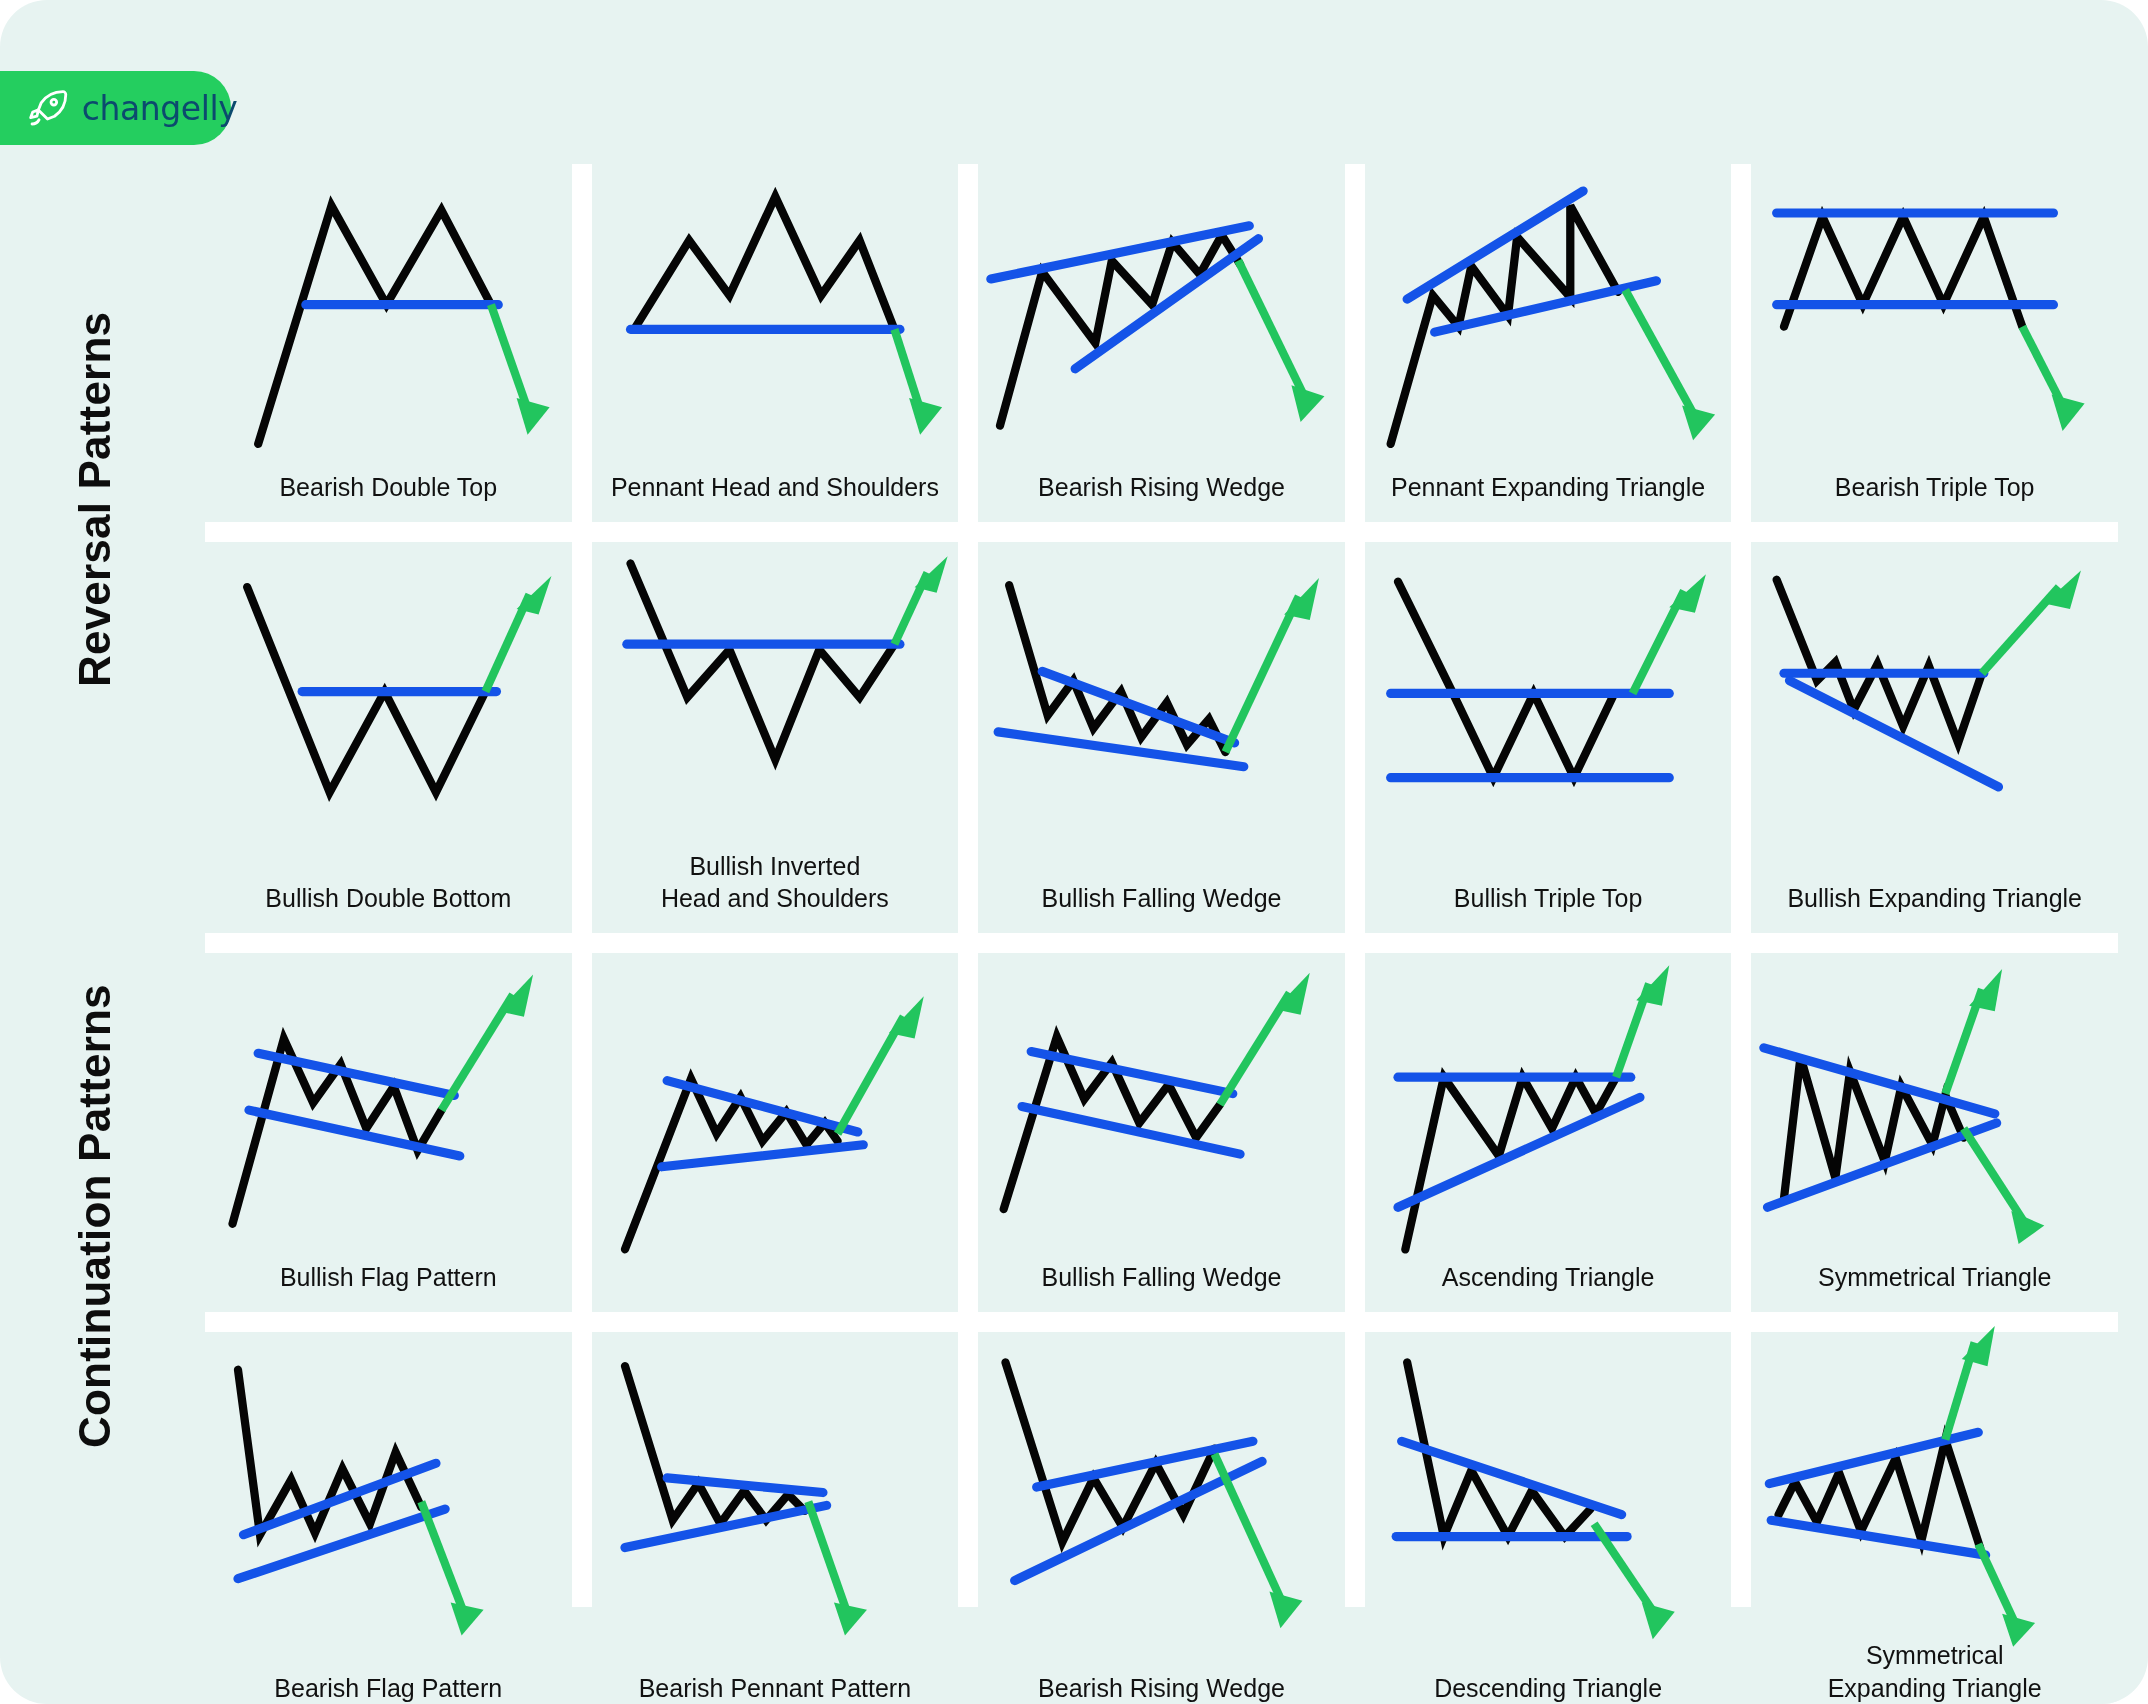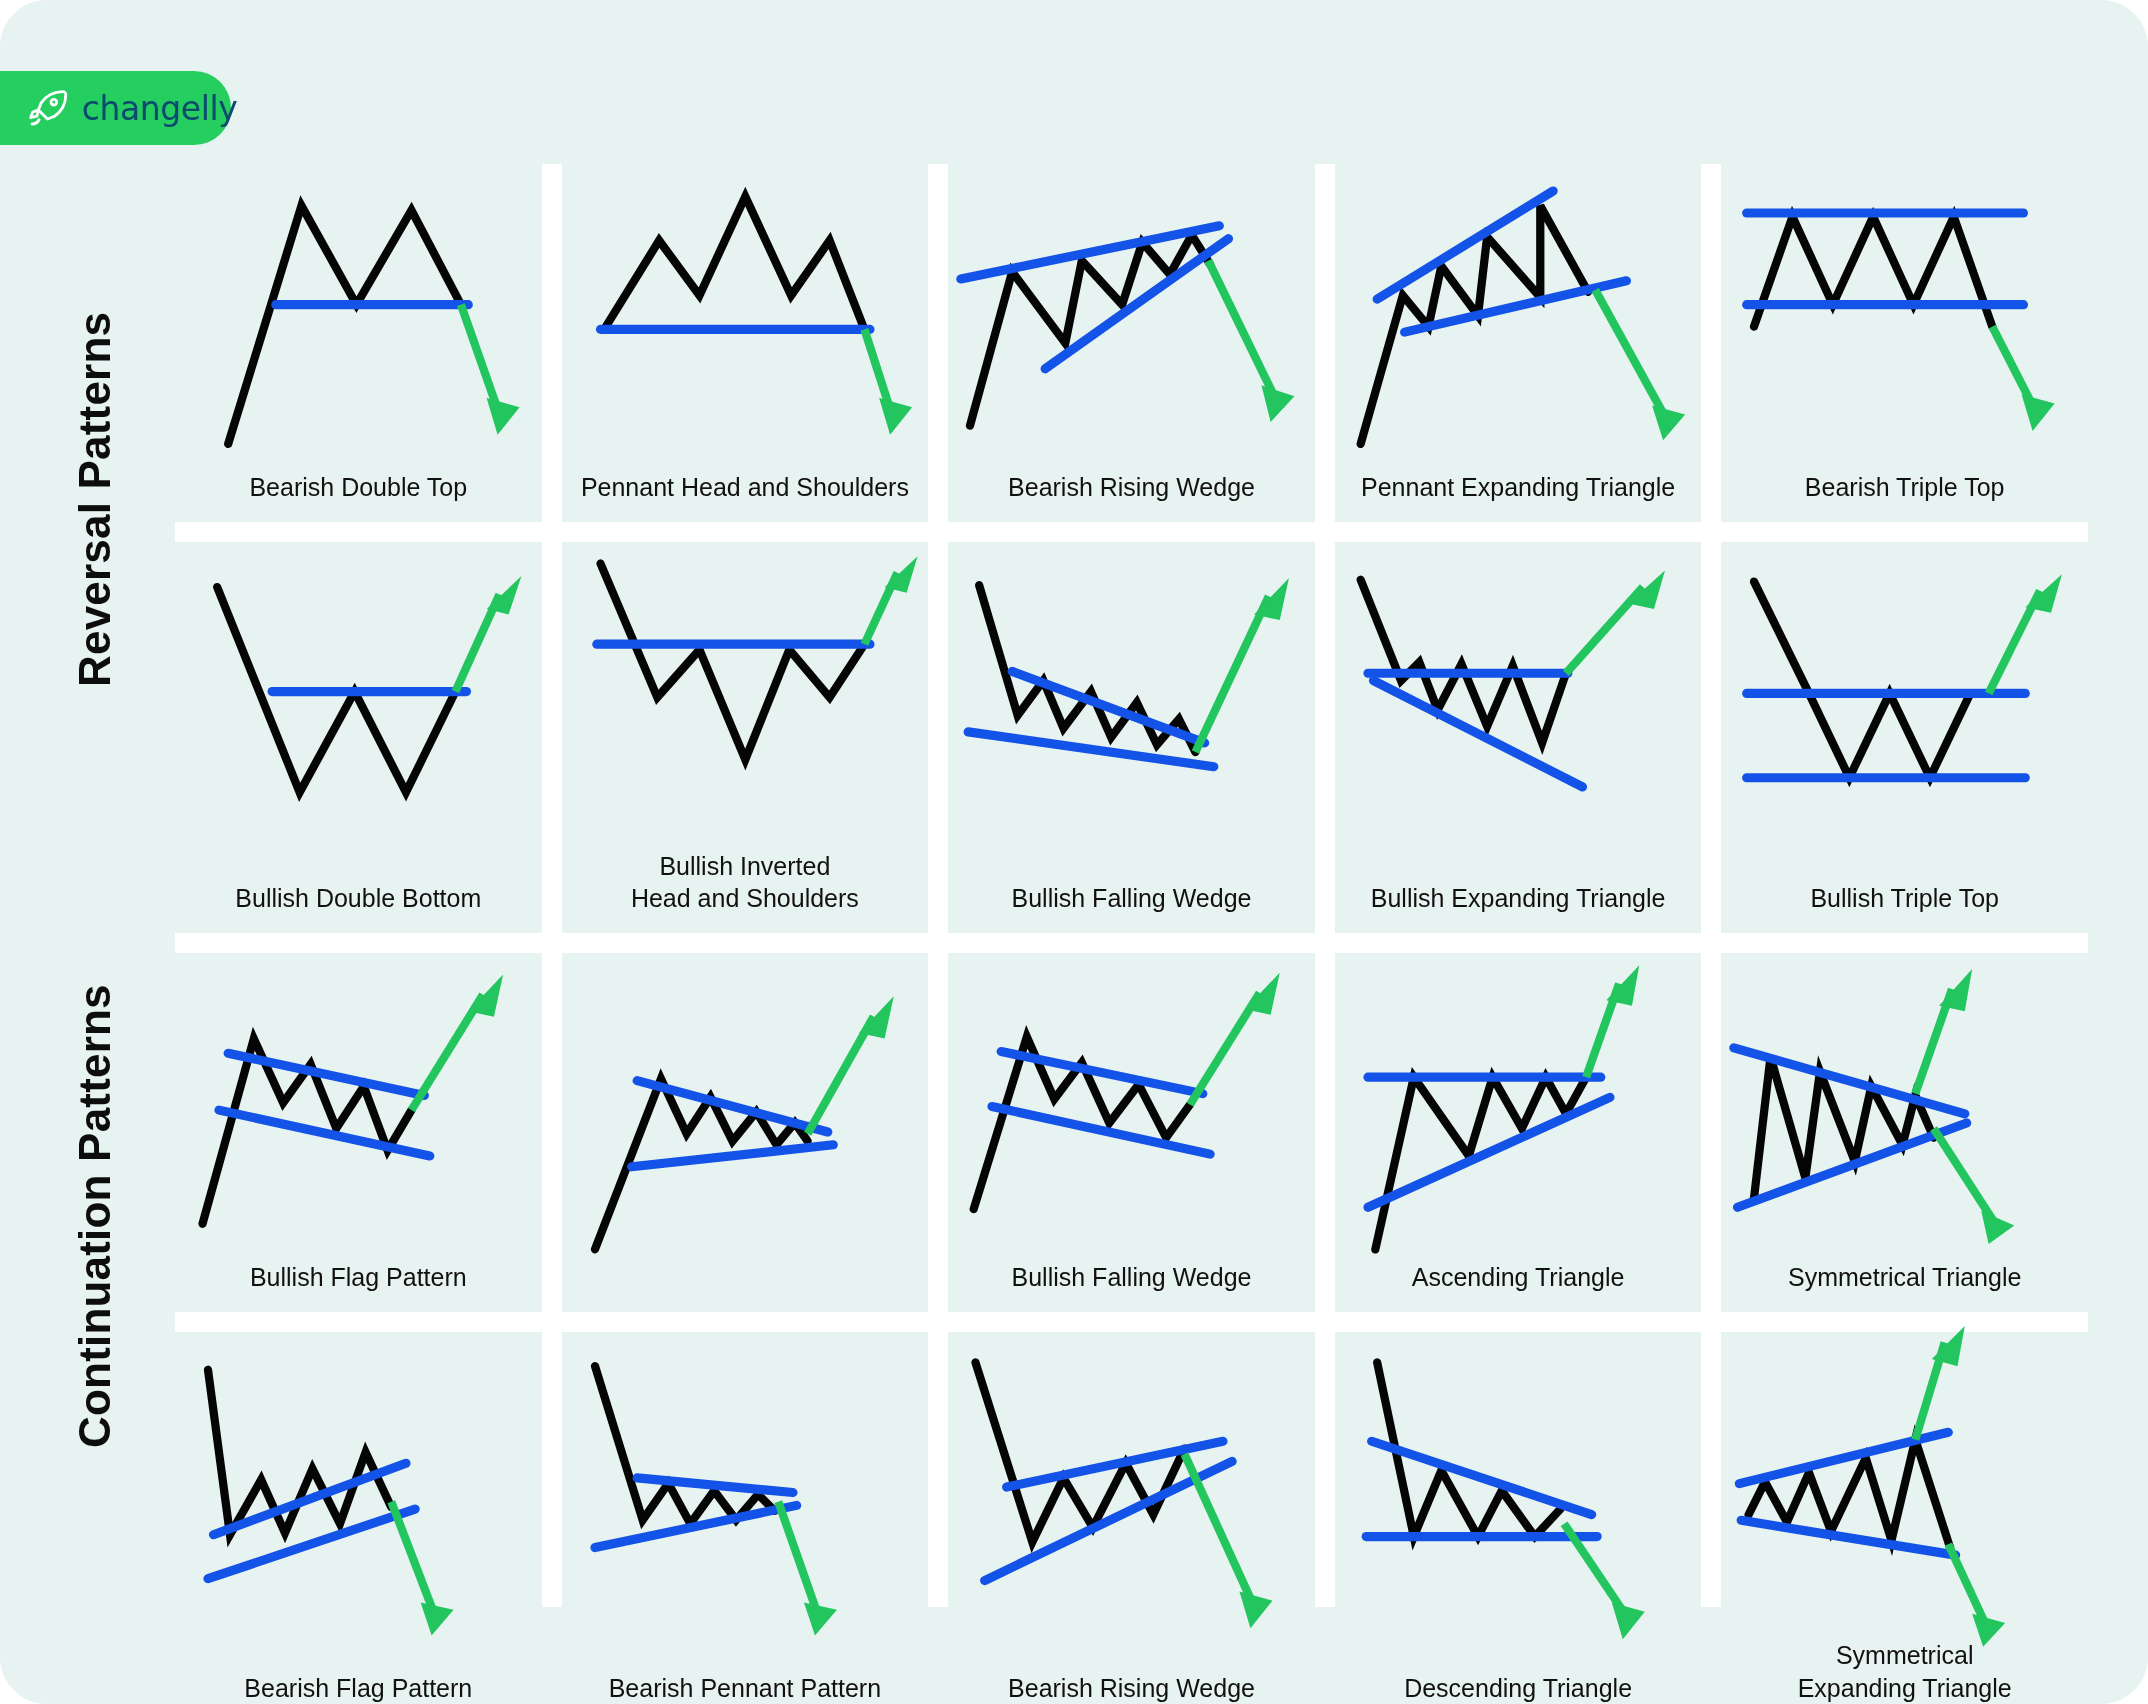--- a/index.html
+++ b/index.html
@@ -44,21 +44,21 @@
     writing-mode:vertical-rl;
     transform:rotate(180deg);
     white-space:nowrap;
   }
   #label-reversal{top:168px;height:663px;}
   #label-continuation{top:839px;height:755px;}
 
   
   #grid{
     position:absolute;
-    left:175px;top:164px;
+    left:205px;top:164px;
     width:1913px;height:1443px;
     display:grid;
     grid-template-columns:repeat(5,1fr);
     grid-template-rows:repeat(4,1fr);
     gap:20px;
     background:#ffffff;       
   }
   .cell{
     background:#e7f3f1;
     position:relative;
@@ -210,41 +210,41 @@
           <line class="k-arrow" x1="270" y1="206" x2="350" y2="36"></line>
           <polygon class="k-head" points="334,56 372,16 362,62"></polygon>
         </svg>
       </div>
       <div class="caption">Bullish Falling Wedge</div>
     </div>
 
     <div class="cell">
       <div class="art">
         <svg viewBox="0 0 400 330" preserveAspectRatio="xMidYMid meet">
+          <polyline class="k-price" points="36,20 96,142 140,234 184,142 228,234 272,142 300,142"></polyline>
+          <line class="k-trend" x1="28" y1="142" x2="332" y2="142"></line>
+          <line class="k-trend" x1="28" y1="234" x2="332" y2="234"></line>
+          <line class="k-arrow" x1="292" y1="142" x2="348" y2="30"></line>
+          <polygon class="k-head" points="332,48 372,12 360,54"></polygon>
+        </svg>
+      </div>
+      <div class="caption">Bullish Triple Top</div>
+    </div>
+
+    <div class="cell">
+      <div class="art">
+        <svg viewBox="0 0 400 330" preserveAspectRatio="xMidYMid meet">
           <polyline class="k-price" points="28,18 72,128 92,108 112,160 138,110 166,178 194,112 226,196 252,120"></polyline>
           <line class="k-trend" x1="36" y1="120" x2="254" y2="120"></line>
           <line class="k-trend" x1="42" y1="128" x2="270" y2="244"></line>
           <line class="k-arrow" x1="252" y1="120" x2="336" y2="26"></line>
           <polygon class="k-head" points="320,44 360,8 348,50"></polygon>
         </svg>
       </div>
       <div class="caption">Bullish Expanding Triangle</div>
-    </div>
-
-    <div class="cell">
-      <div class="art">
-        <svg viewBox="0 0 400 330" preserveAspectRatio="xMidYMid meet">
-          <polyline class="k-price" points="36,20 96,142 140,234 184,142 228,234 272,142 300,142"></polyline>
-          <line class="k-trend" x1="28" y1="142" x2="332" y2="142"></line>
-          <line class="k-trend" x1="28" y1="234" x2="332" y2="234"></line>
-          <line class="k-arrow" x1="292" y1="142" x2="348" y2="30"></line>
-          <polygon class="k-head" points="332,48 372,12 360,54"></polygon>
-        </svg>
-      </div>
-      <div class="caption">Bullish Triple Top</div>
     </div>
 
     <div class="cell">
       <div class="art">
         <svg viewBox="0 0 400 330" preserveAspectRatio="xMidYMid meet">
           <polyline class="k-price" points="30,290 86,88 118,158 148,116 176,186 206,140 232,210 258,166"></polyline>
           <line class="k-trend" x1="58" y1="104" x2="272" y2="150"></line>
           <line class="k-trend" x1="48" y1="166" x2="278" y2="216"></line>
           <line class="k-arrow" x1="258" y1="166" x2="336" y2="40"></line>
           <polygon class="k-head" points="320,58 358,18 348,64"></polygon>

